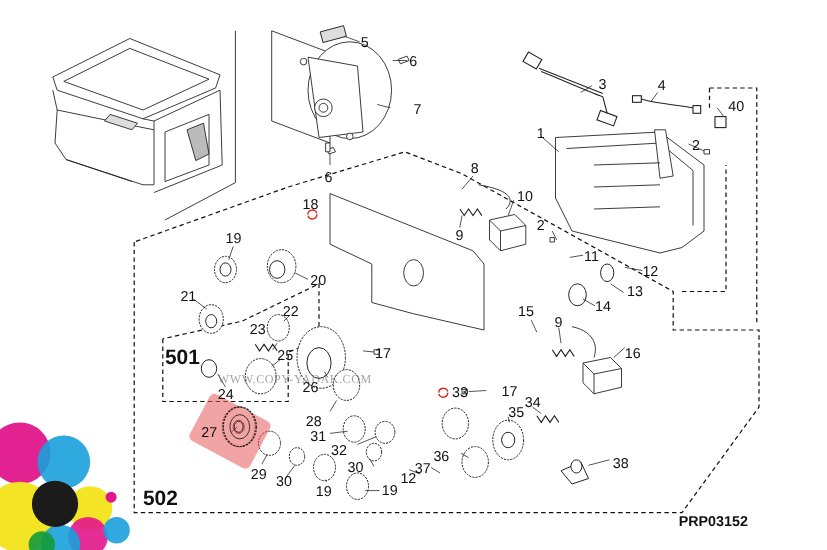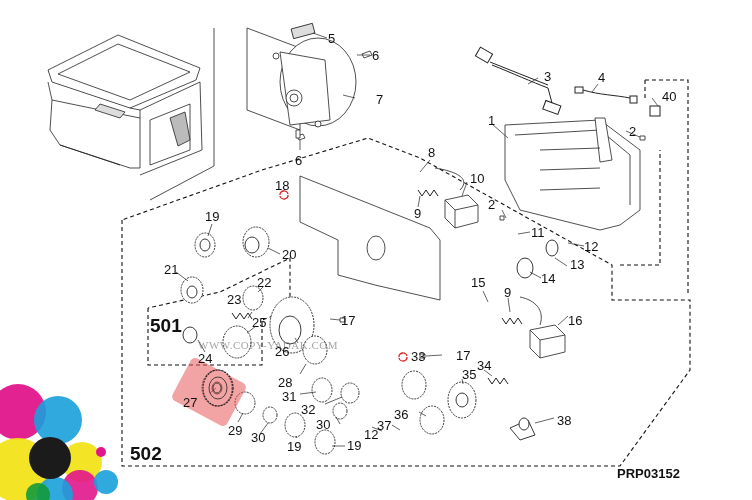--- a/index.html
+++ b/index.html
@@ -242,21 +242,21 @@
 <div class="lbl" style="left:282px;top:248px;">20</div>
 <div class="lbl" style="left:164px;top:263px;">21</div>
 <div class="lbl" style="left:257px;top:276px;">22</div>
 <div class="lbl" style="left:227px;top:293px;">23</div>
 <div class="lbl" style="left:252px;top:316px;">25</div>
 <div class="lbl" style="left:341px;top:314px;">17</div>
 <div class="lbl" style="left:198px;top:352px;">24</div>
 <div class="lbl" style="left:275px;top:345px;">26</div>
 <div class="lbl" style="left:411px;top:350px;">33</div>
 <div class="lbl" style="left:456px;top:349px;">17</div>
-<div class="lbl" style="left:183px;top:396px;">27</div>
+<div class="lbl" style="left:183px;top:386px;">27</div>
 <div class="lbl" style="left:278px;top:376px;">28</div>
 <div class="lbl" style="left:462px;top:368px;">35</div>
 <div class="lbl" style="left:477px;top:359px;">34</div>
 <div class="lbl" style="left:282px;top:390px;">31</div>
 <div class="lbl" style="left:301px;top:403px;">32</div>
 <div class="lbl" style="left:228px;top:424px;">29</div>
 <div class="lbl" style="left:251px;top:431px;">30</div>
 <div class="lbl" style="left:316px;top:418px;">30</div>
 <div class="lbl" style="left:287px;top:440px;">19</div>
 <div class="lbl" style="left:347px;top:439px;">19</div>

